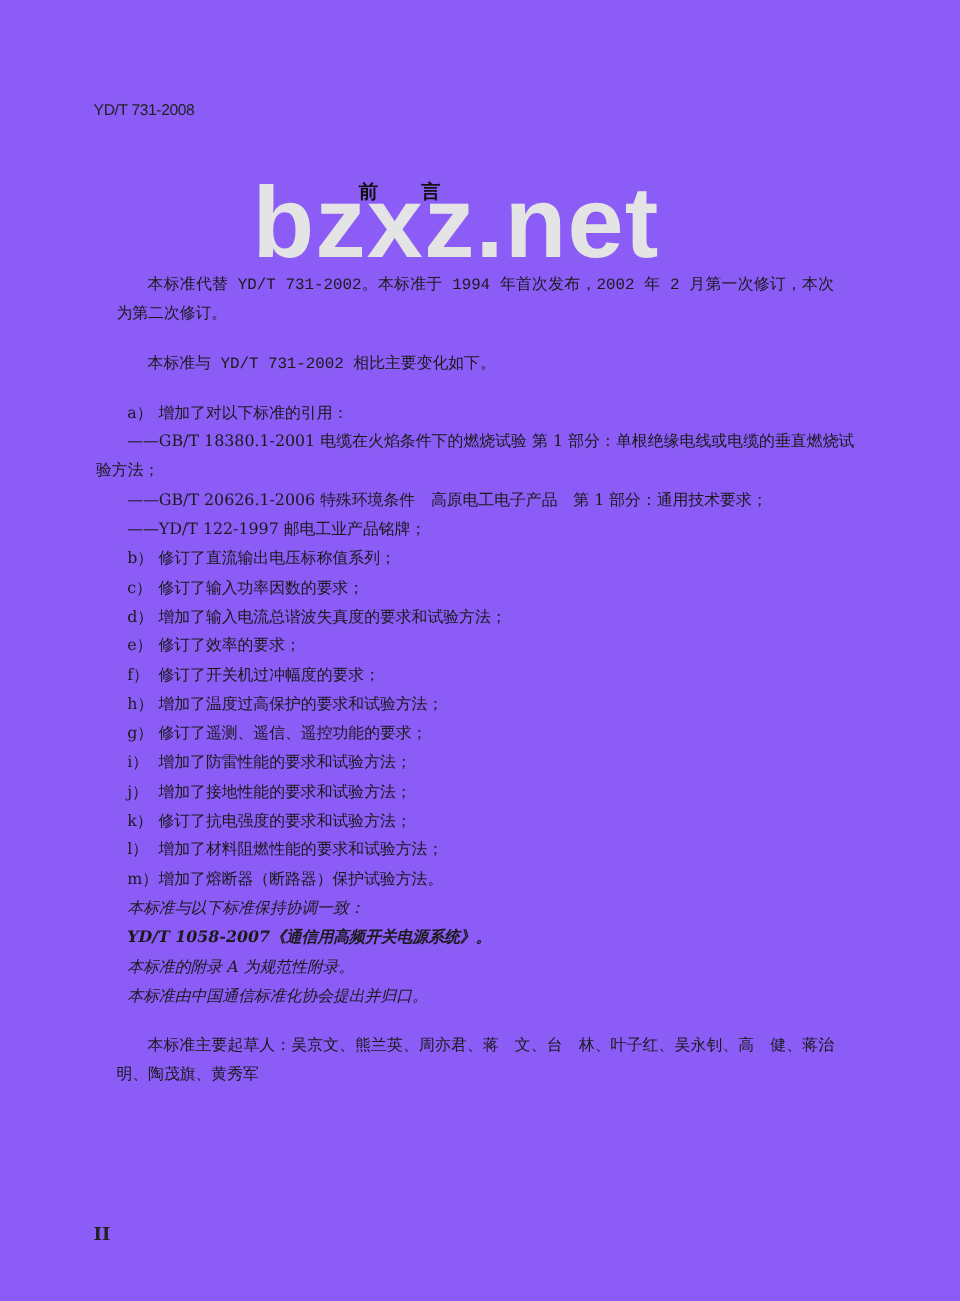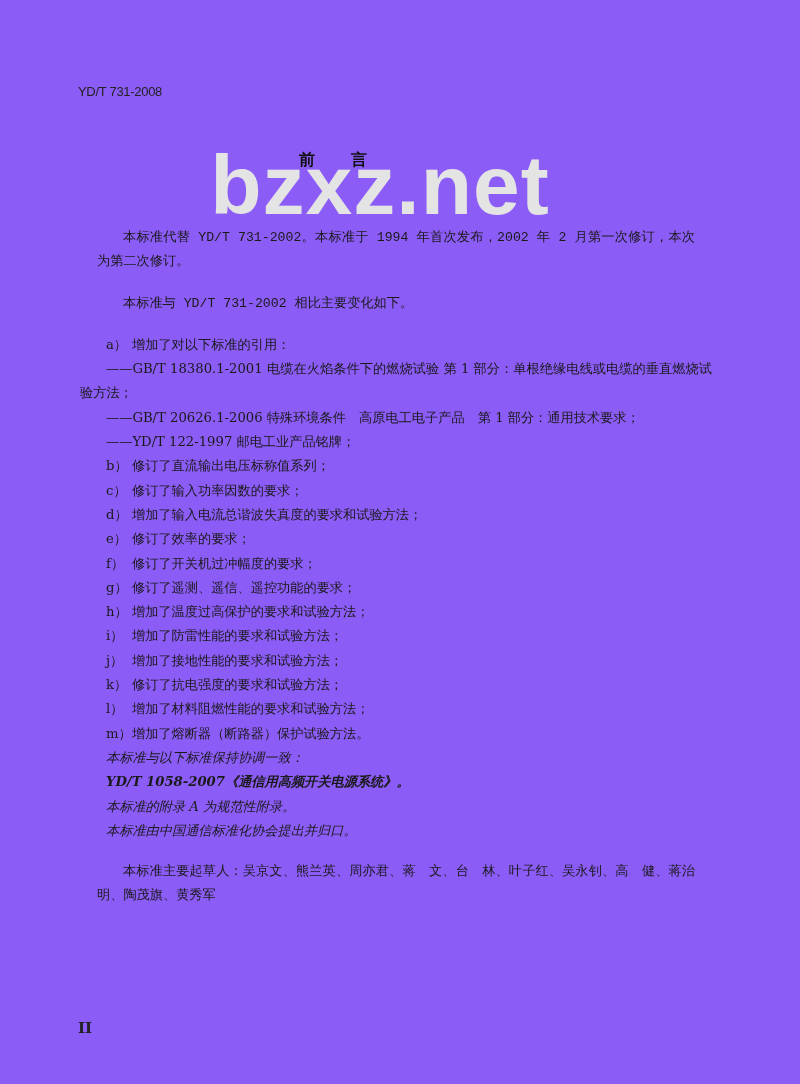--- a/index.html
+++ b/index.html
@@ -139,24 +139,24 @@
       <p class="item">
         <span class="marker">d）</span><span>增加了输入电流总谐波失真度的要求和试验方法；</span>
       </p>
       <p class="item">
         <span class="marker">e）</span><span>修订了效率的要求；</span>
       </p>
       <p class="item">
         <span class="marker">f）</span><span>修订了开关机过冲幅度的要求；</span>
       </p>
       <p class="item">
-        <span class="marker">g）</span><span>修订了遥测、遥信、遥控功能的要求；</span>
+        <span class="marker">h）</span><span>增加了温度过高保护的要求和试验方法；</span>
       </p>
       <p class="item">
-        <span class="marker">h）</span><span>增加了温度过高保护的要求和试验方法；</span>
+        <span class="marker">g）</span><span>修订了遥测、遥信、遥控功能的要求；</span>
       </p>
       <p class="item">
         <span class="marker">i）</span><span>增加了防雷性能的要求和试验方法；</span>
       </p>
       <p class="item">
         <span class="marker">j）</span><span>增加了接地性能的要求和试验方法；</span>
       </p>
       <p class="item">
         <span class="marker">k）</span><span>修订了抗电强度的要求和试验方法；</span>
       </p>

